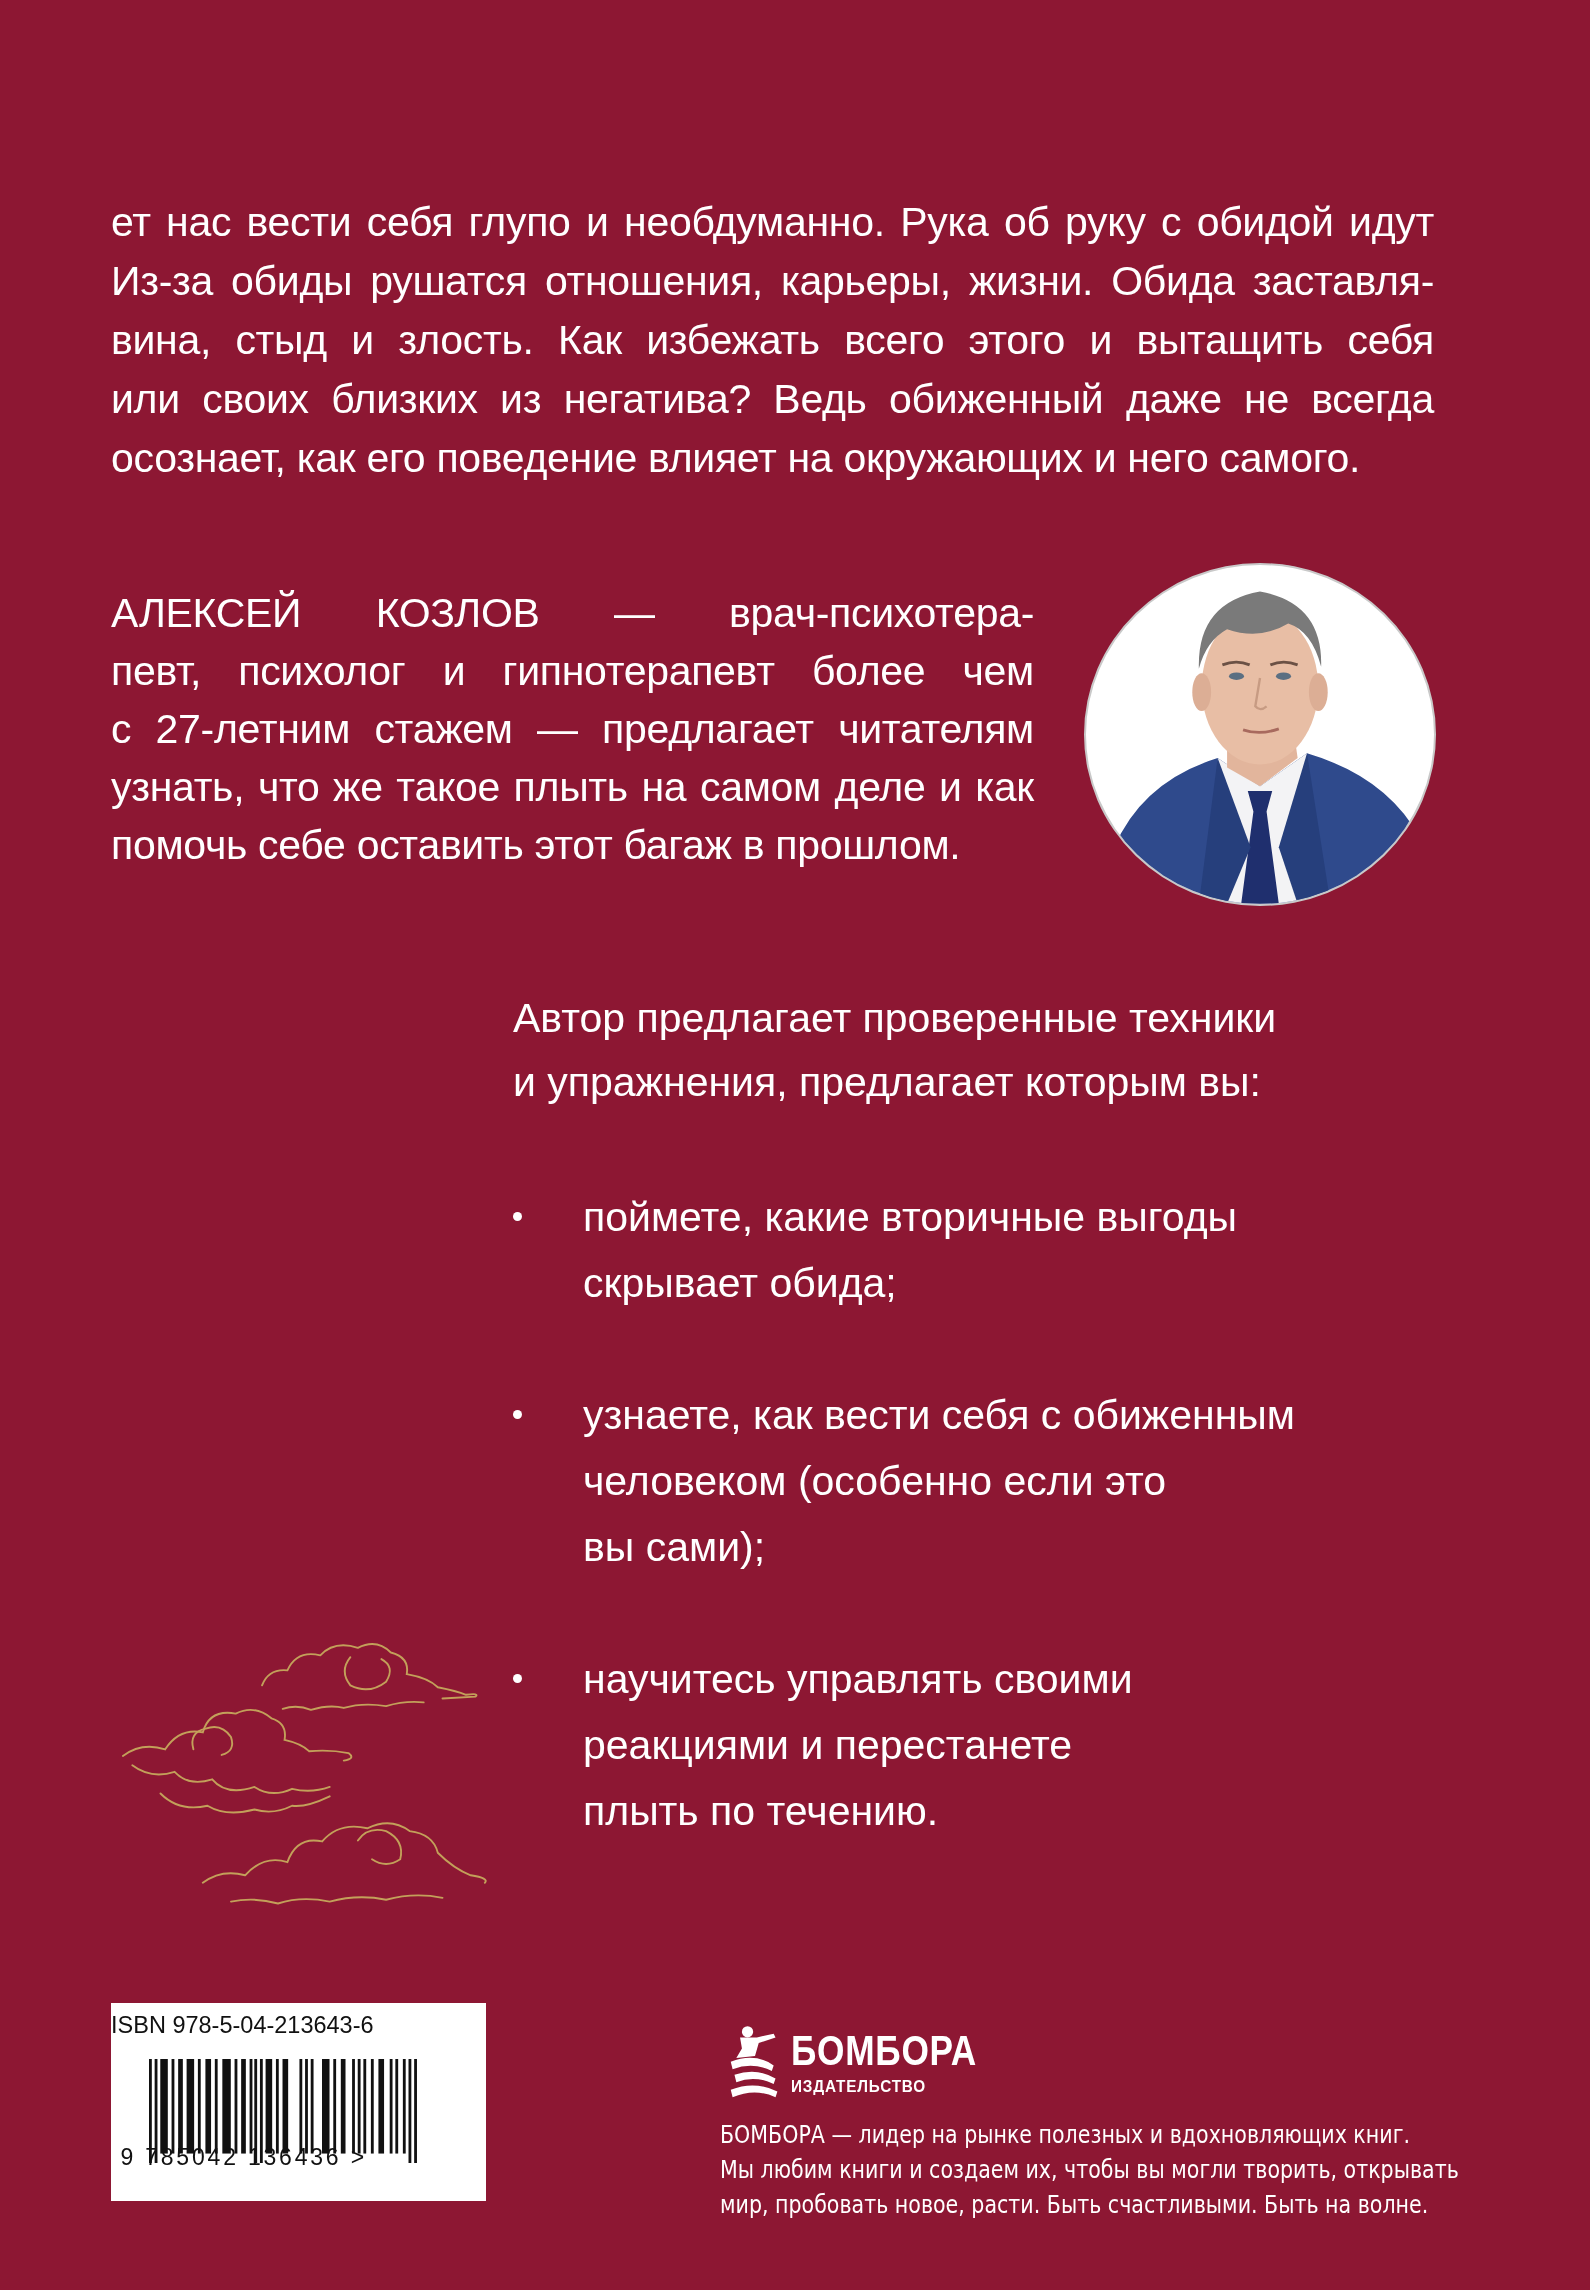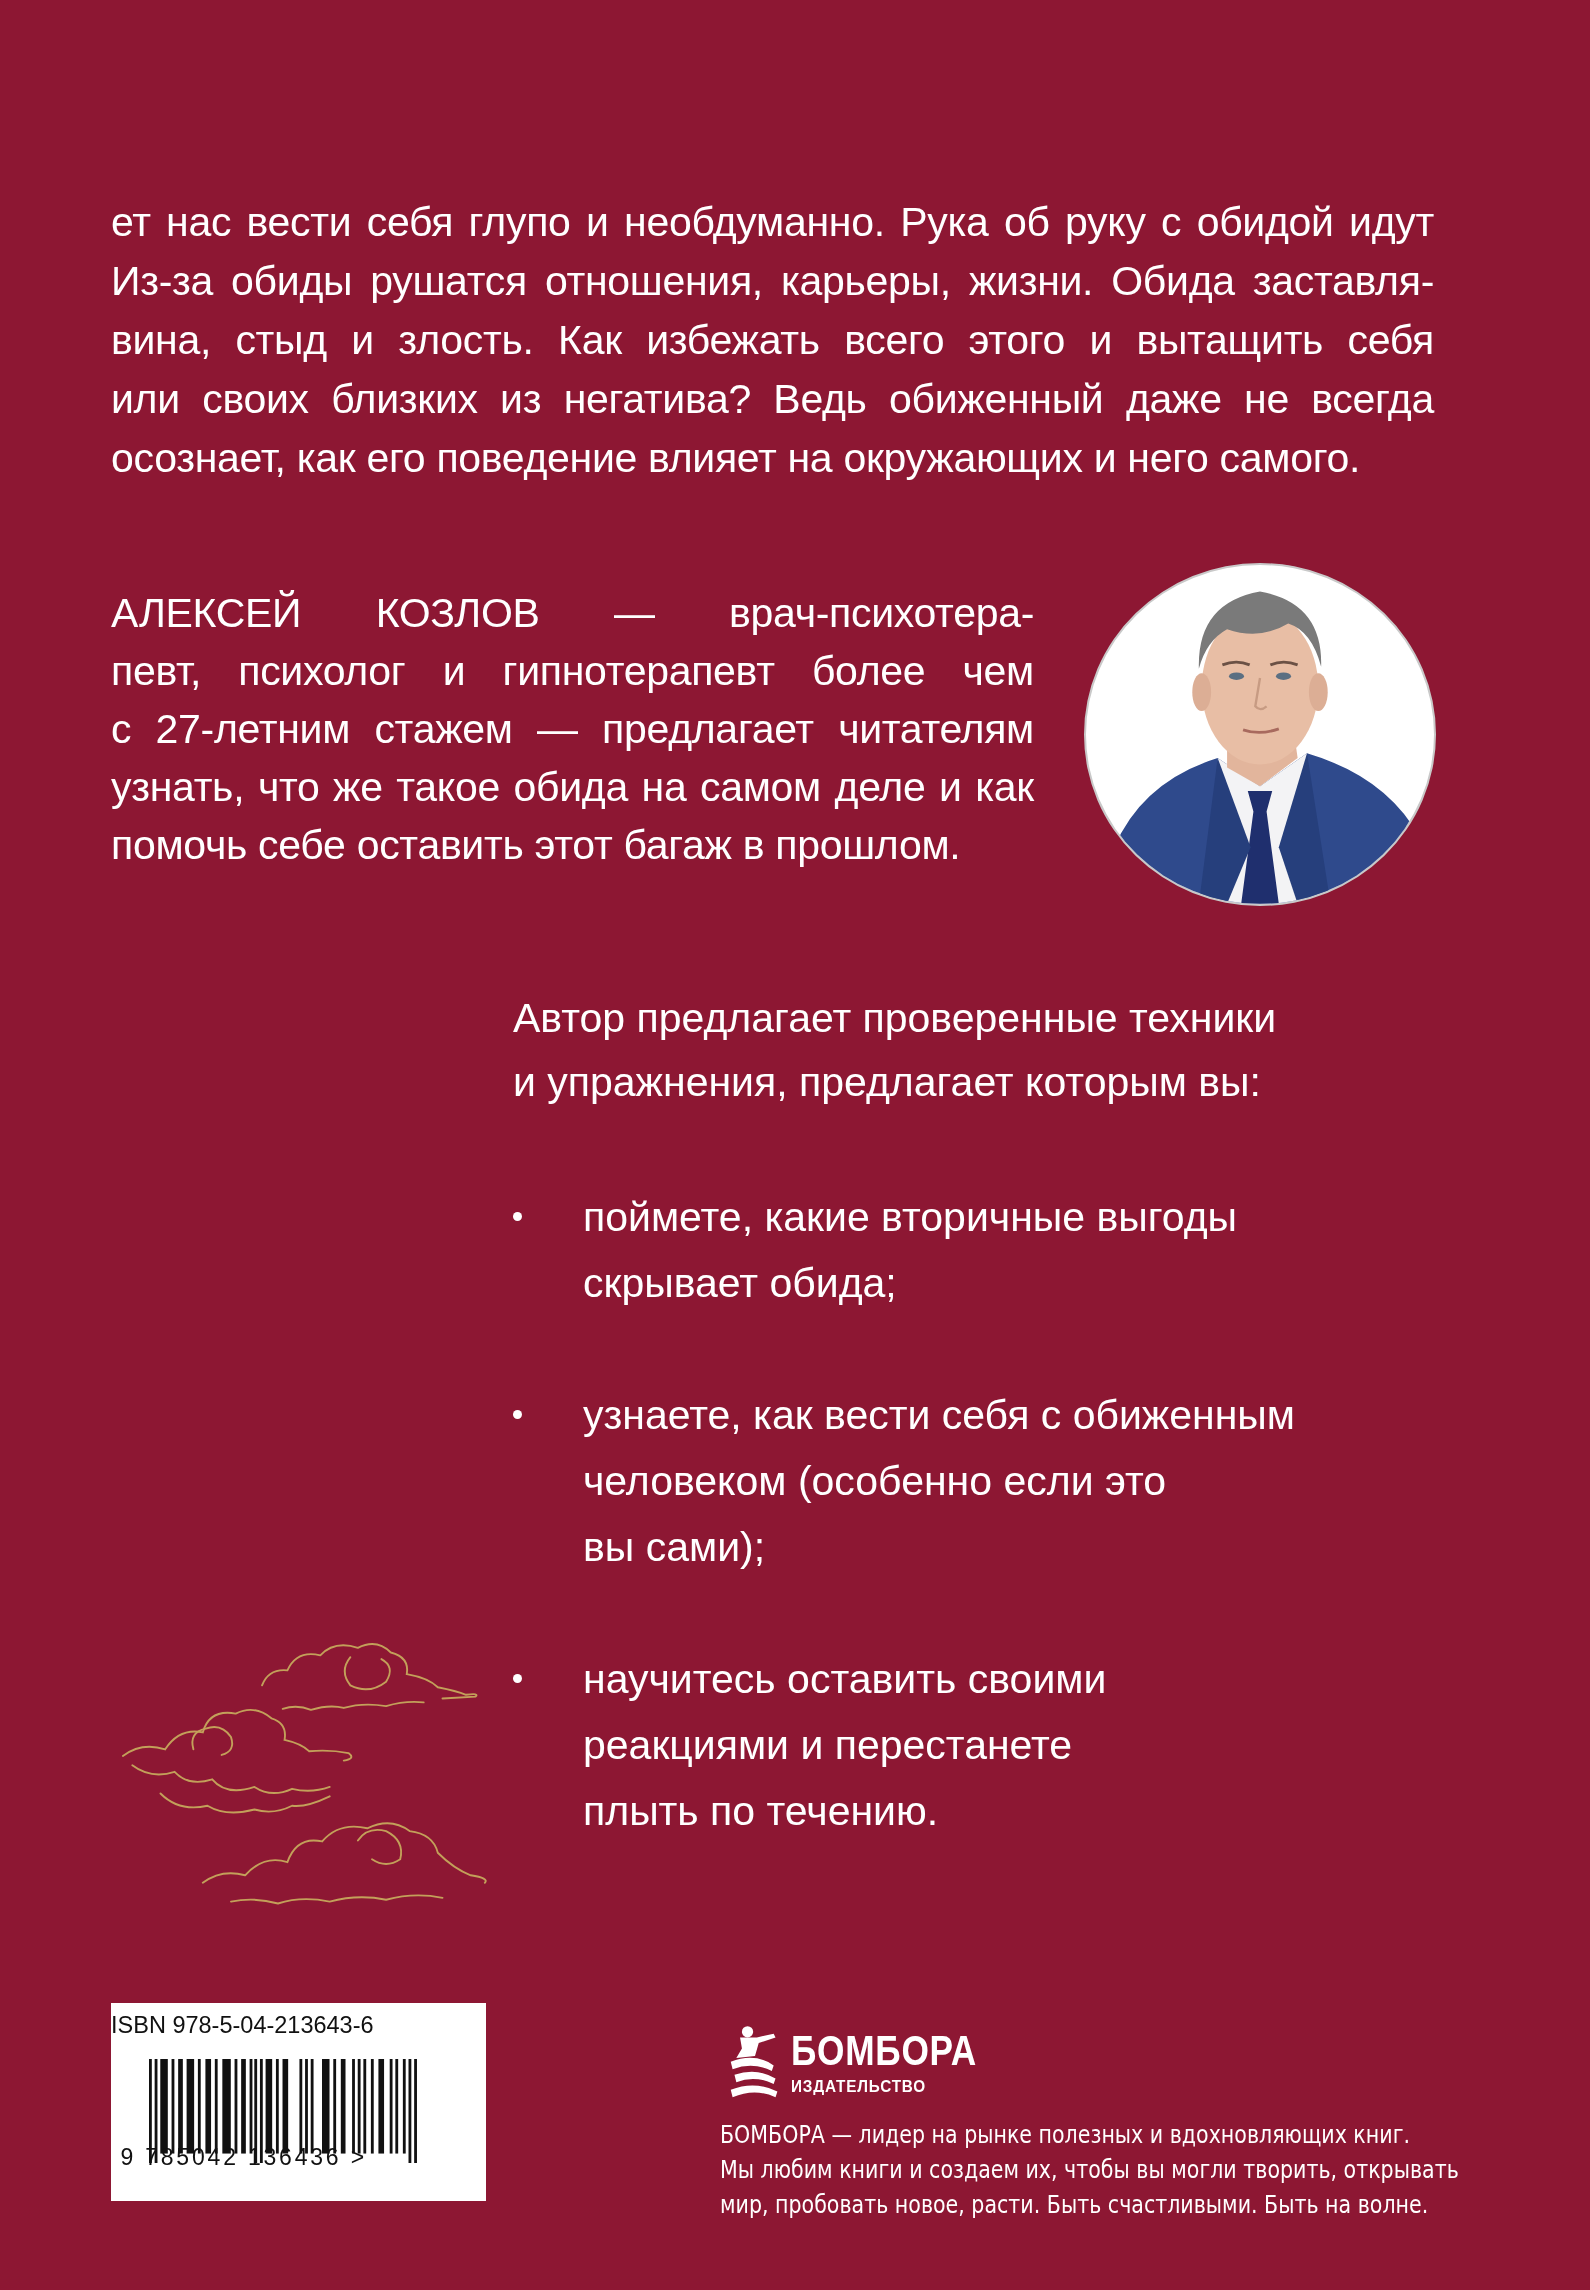--- a/index.html
+++ b/index.html
@@ -94,21 +94,21 @@
   <span class="ln">Из-за обиды рушатся отношения, карьеры, жизни. Обида заставля-</span>
   <span class="ln">вина, стыд и злость. Как избежать всего этого и вытащить себя</span>
   <span class="ln">или своих близких из негатива? Ведь обиженный даже не всегда</span>
   <span class="ln last">осознает, как его поведение влияет на окружающих и него самого.</span>
 </div>
 
 <div class="abs bio">
   <span class="ln">АЛЕКСЕЙ КОЗЛОВ — врач-психотера-</span>
   <span class="ln">певт, психолог и гипнотерапевт более чем</span>
   <span class="ln">с 27-летним стажем — предлагает читателям</span>
-  <span class="ln">узнать, что же такое обида на самом деле и как</span>
+  <span class="ln">узнать, что же такое плыть на самом деле и как</span>
   <span class="ln last">помочь себе оставить этот багаж в прошлом.</span>
 </div>
 
 <div class="abs photo">
   <svg width="348" height="339" viewBox="0 0 370 360">
 
     <path d="M30 300 Q60 230 140 205 L185 235 L235 200 Q320 225 355 290 L370 360 L0 360 Z" fill="#2f4a8c"></path>
 
     <path d="M140 205 L185 235 L235 200 L225 360 L150 360 Z" fill="#f3f3f5"></path>
 
@@ -150,21 +150,21 @@
     <span class="ln">скрывает обида;</span>
   </li>
   <li>
     <span class="dot"></span>
     <span class="ln">узнаете, как вести себя с обиженным</span>
     <span class="ln">человеком (особенно если это</span>
     <span class="ln">вы сами);</span>
   </li>
   <li>
     <span class="dot"></span>
-    <span class="ln">научитесь оставить своими</span>
+    <span class="ln">научитесь управлять своими</span>
     <span class="ln">реакциями и перестанете</span>
     <span class="ln">плыть по течению.</span>
   </li>
 </ul>
 
 <svg class="abs clouds" viewBox="0 0 420 300">
   <g fill="none" stroke="#c3a05a" stroke-width="2" stroke-linecap="round">
 
     <path d="M168 60 Q175 42 195 44 Q205 22 230 28 Q245 12 270 20 Q290 10 305 25 Q325 30 322 48 Q345 52 355 62 Q375 66 385 70 Q400 68 395 72 L360 74"></path>
     <path d="M190 85 Q205 80 220 86 Q240 80 255 84 Q275 78 300 82 Q320 76 340 78"></path>

